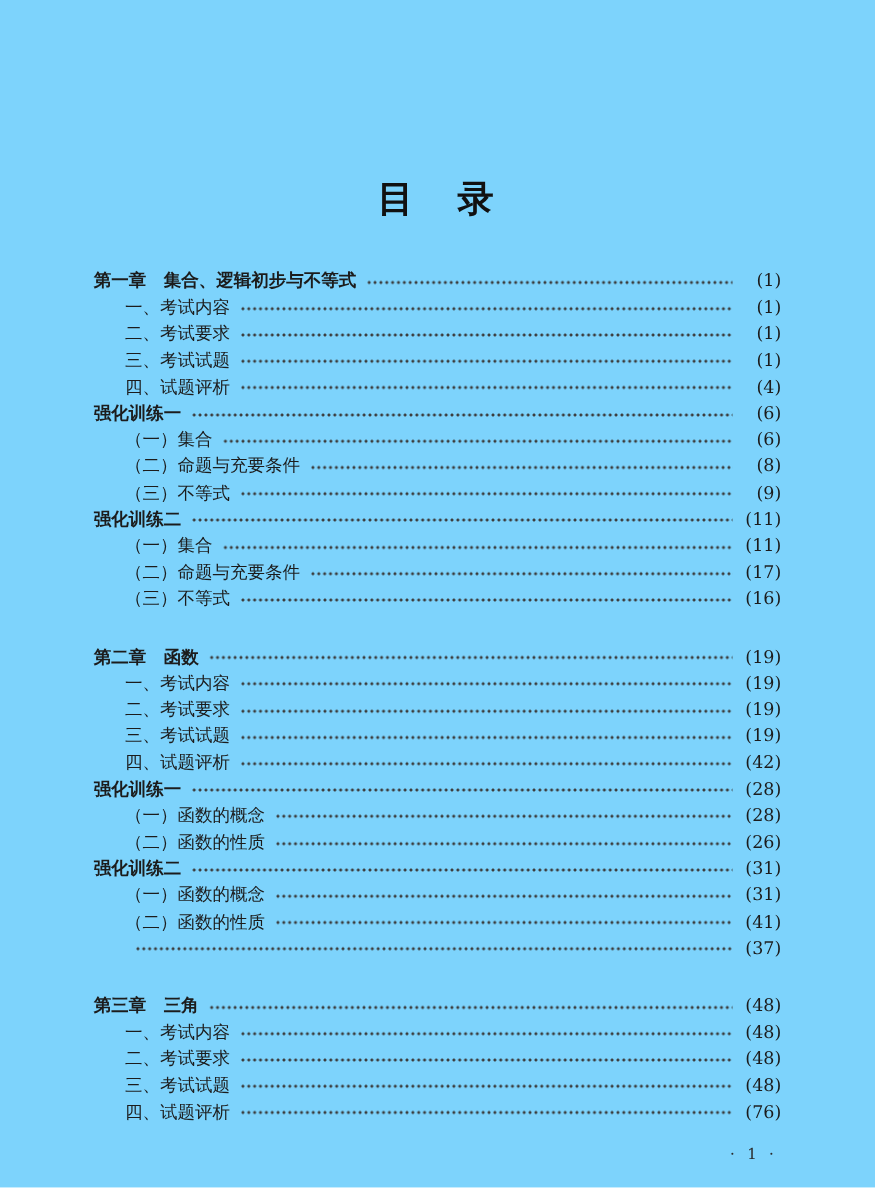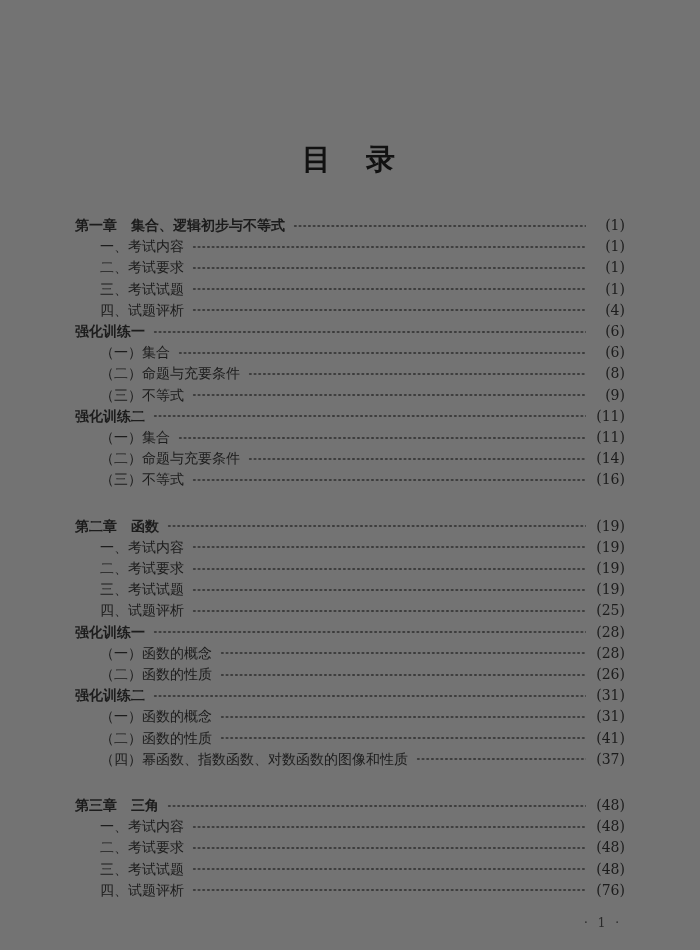--- a/index.html
+++ b/index.html
@@ -4,21 +4,21 @@
 <style>
   html, body {
     margin: 0;
     padding: 0;
     background: #ffffff;
   }
   .page {
     position: relative;
     width: 700px;
     height: 950px;
-    background: #737373;
+    background: #7dd3fc;
     overflow: hidden;
     font-family: "DejaVu Serif", "Liberation Serif", serif;
     color: #1c1c1c;
   }
   .title {
     margin: 0;
     padding-top: 140px;
     text-align: center;
     font-size: 29px;
     font-weight: bold;
@@ -126,21 +126,21 @@
         <span class="toc-page-num">(11)</span>
       </div>
       <div class="toc-row lvl2">
         <span class="toc-label">（一）集合</span>
         <span class="dot-leader"></span>
         <span class="toc-page-num">(11)</span>
       </div>
       <div class="toc-row lvl2">
         <span class="toc-label">（二）命题与充要条件</span>
         <span class="dot-leader"></span>
-        <span class="toc-page-num">(14)</span>
+        <span class="toc-page-num">(17)</span>
       </div>
       <div class="toc-row lvl2">
         <span class="toc-label">（三）不等式</span>
         <span class="dot-leader"></span>
         <span class="toc-page-num">(16)</span>
       </div>
       <div class="toc-row lvl1 gap">
         <span class="toc-label">第二章　函数</span>
         <span class="dot-leader"></span>
         <span class="toc-page-num">(19)</span>
@@ -156,21 +156,21 @@
         <span class="toc-page-num">(19)</span>
       </div>
       <div class="toc-row lvl2">
         <span class="toc-label">三、考试试题</span>
         <span class="dot-leader"></span>
         <span class="toc-page-num">(19)</span>
       </div>
       <div class="toc-row lvl2">
         <span class="toc-label">四、试题评析</span>
         <span class="dot-leader"></span>
-        <span class="toc-page-num">(25)</span>
+        <span class="toc-page-num">(42)</span>
       </div>
       <div class="toc-row lvl1">
         <span class="toc-label">强化训练一</span>
         <span class="dot-leader"></span>
         <span class="toc-page-num">(28)</span>
       </div>
       <div class="toc-row lvl2">
         <span class="toc-label">（一）函数的概念</span>
         <span class="dot-leader"></span>
         <span class="toc-page-num">(28)</span>
@@ -189,21 +189,20 @@
         <span class="toc-label">（一）函数的概念</span>
         <span class="dot-leader"></span>
         <span class="toc-page-num">(31)</span>
       </div>
       <div class="toc-row lvl2">
         <span class="toc-label">（二）函数的性质</span>
         <span class="dot-leader"></span>
         <span class="toc-page-num">(41)</span>
       </div>
       <div class="toc-row lvl2">
-        <span class="toc-label">（四）幂函数、指数函数、对数函数的图像和性质</span>
         <span class="dot-leader"></span>
         <span class="toc-page-num">(37)</span>
       </div>
       <div class="toc-row lvl1 gap">
         <span class="toc-label">第三章　三角</span>
         <span class="dot-leader"></span>
         <span class="toc-page-num">(48)</span>
       </div>
       <div class="toc-row lvl2">
         <span class="toc-label">一、考试内容</span>

